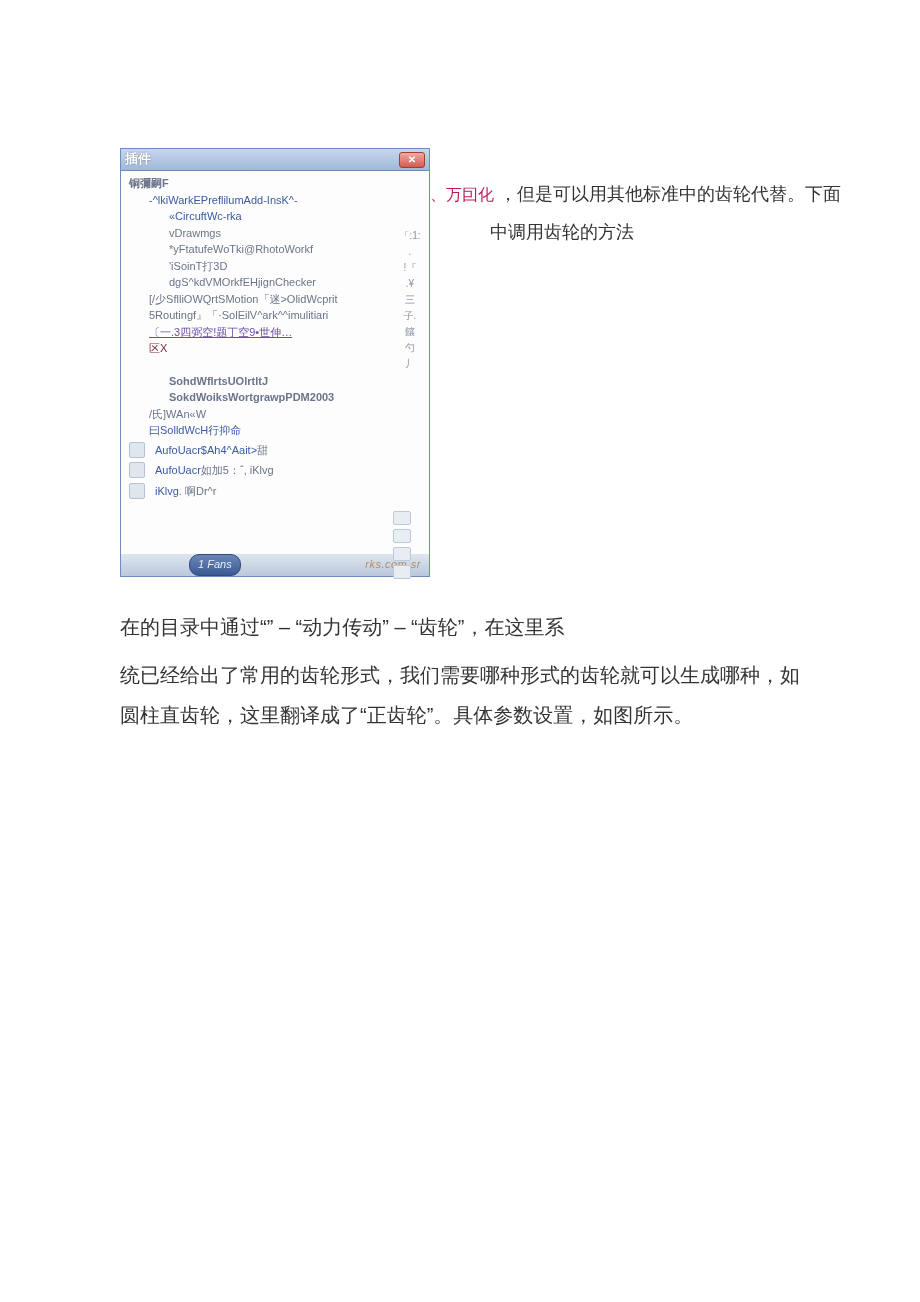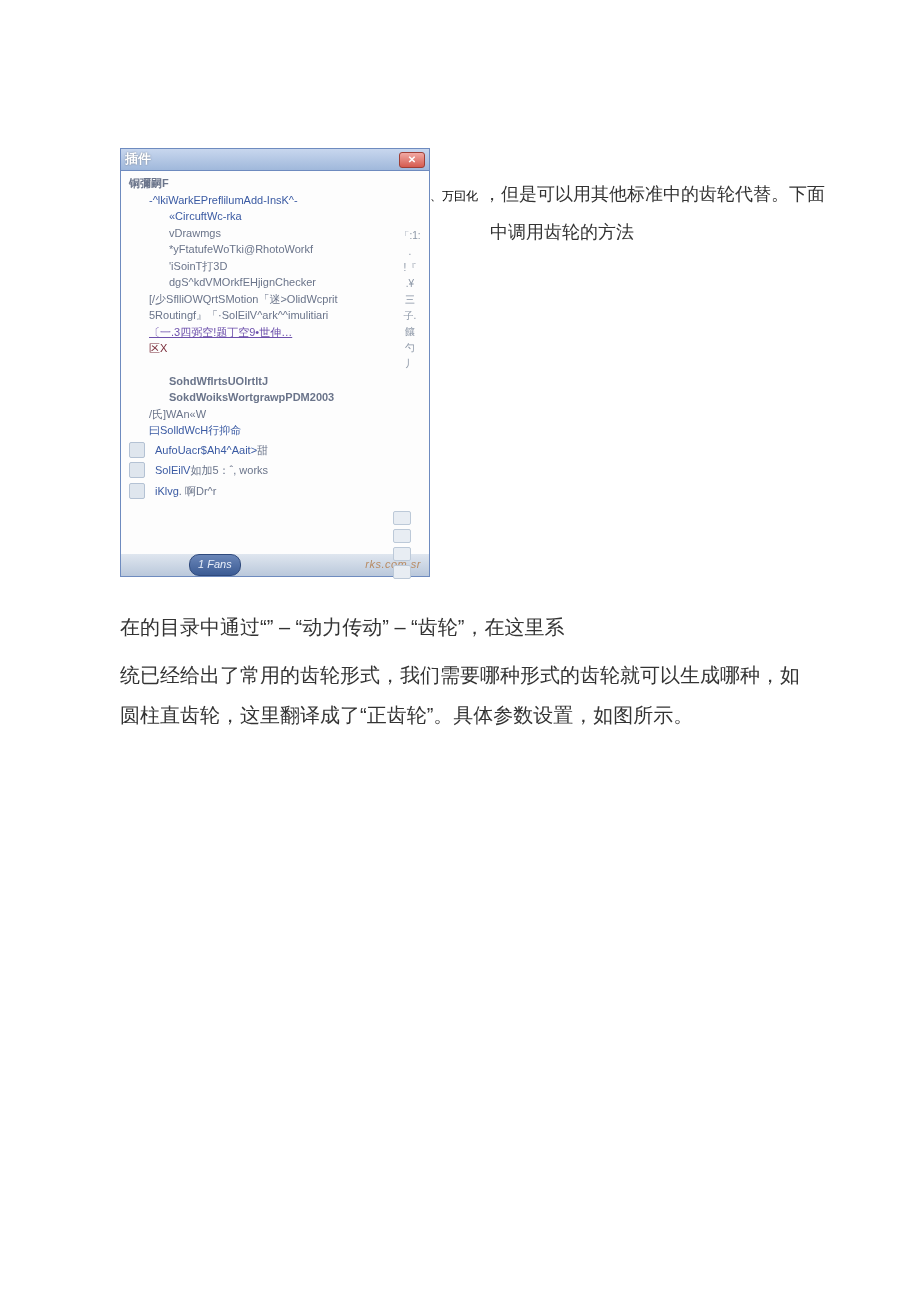--- a/index.html
+++ b/index.html
@@ -162,21 +162,21 @@
       text-align: justify;
     }
     .para-block { padding-top: 12px; }
   </style>
 </head>
 <body>
 
 <div class="page">
 
   <span class="overlay-text ot1">
-    <span style="color:#000000;font-size:12px;">、万囙化</span>
+    <span style="color:#be185d;font-size:16px;">、万囙化</span>
     <span>，但是可以用其他标准中的齿轮代替。下面</span>
   </span>
   <span class="overlay-text ot2">就以“</span>
   <span class="overlay-text ot3">”标准为例，介绍</span>
   <span class="overlay-text ot4">中调用齿轮的方法</span>
 
   <div class="dialog">
     <div class="dialog-titlebar">
       <span class="dialog-title">插件</span>
       <span class="dialog-close">✕</span>
@@ -218,21 +218,21 @@
           <div class="row blue indent1">曰SolldWcH行抑命</div>
         </div>
 
       <div id="thumbs-container">
           <div class="thumb-row">
             <div class="thumb"></div>
             <div class="tr-label"><span>AufoUacr$Ah4^Aait&gt;</span><span class="cn">甜</span></div>
           </div>
           <div class="thumb-row">
             <div class="thumb"></div>
-            <div class="tr-label"><span>SolEilV</span><span class="cn">如加5：ˆ, works</span></div>
+            <div class="tr-label"><span>AufoUacr</span><span class="cn">如加5：ˆ, iKlvg</span></div>
           </div>
           <div class="thumb-row">
             <div class="thumb"></div>
             <div class="tr-label"><span>iKlvg</span><span class="cn">. 啊Dr^r</span></div>
           </div>
         </div>
 
       <div class="preview-stack">
         <div class="pv"></div>
         <div class="pv"></div>

